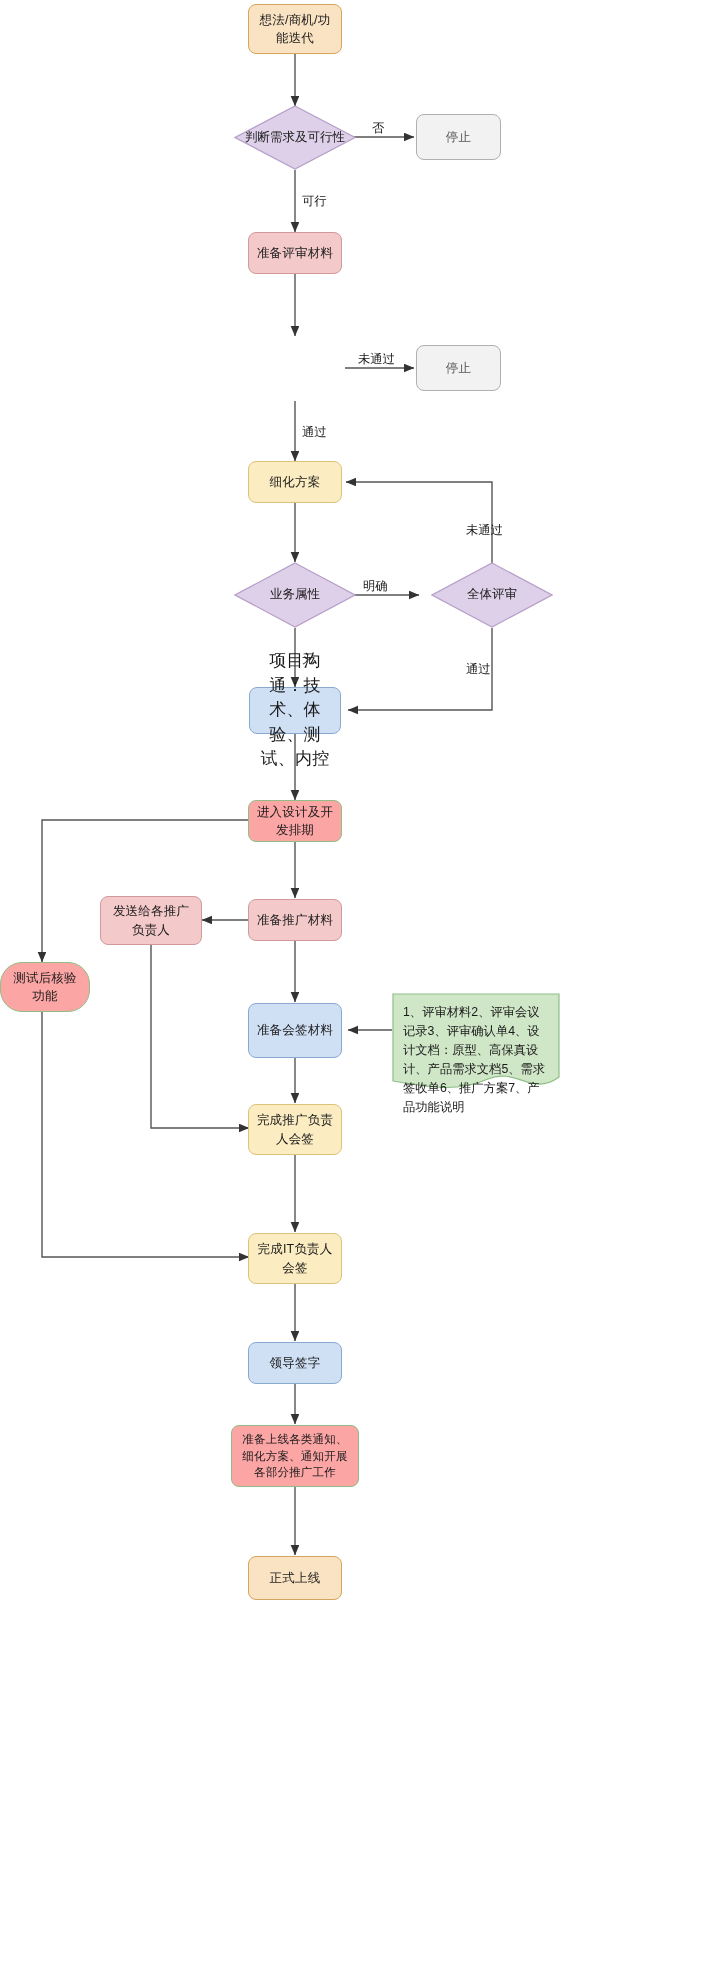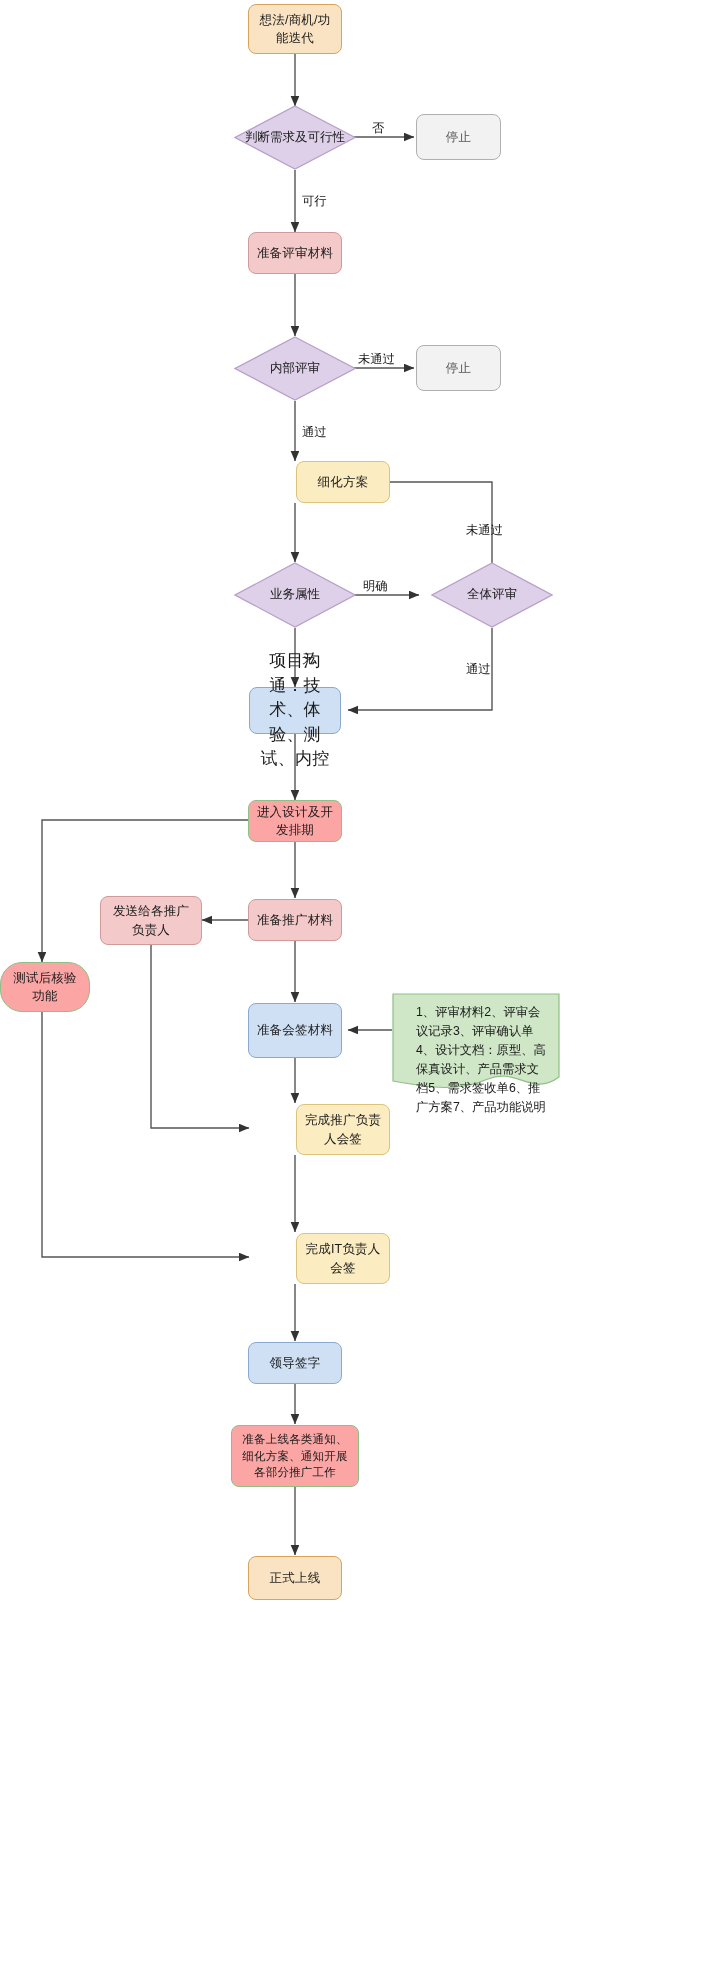--- a/index.html
+++ b/index.html
@@ -39,21 +39,21 @@
     padding: 3px 6px;
     white-space: pre-line;
   }
   .rounded {
     border-radius: 8px;
     border: 1px solid #999;
   }
   .n-orange { background: #fae3c3; border-color: #d6a45c; }
   .n-gray   { background: #f2f2f2; border-color: #b0b0b0; color:#555; }
   .n-pink   { background: #f3c9c9; border-color: #d09a9a; }
-  .n-yellow { background: #fbecc2; border-color: #dcc37a; margin-left: 48px; }
+  .n-yellow { background: #fbecc2; border-color: #dcc37a; }
   .n-blue   { background: #cfe0f5; border-color: #8aa9cf; }
   .n-green  { background: #fca5a5; border-color: #8fbf86; }
 
   .diamond {
     position: absolute;
     display: flex;
     align-items: center;
     justify-content: center;
     text-align: center;
   }
@@ -76,21 +76,21 @@
   .note .nshape {
     position: absolute;
     left: 0; top: 0;
     width: 100%; height: 100%;
   }
   .note .ntext {
     position: relative;
     z-index: 2;
     font-size: 12.3px;
     line-height: 1.55;
-    padding: 10px 11px 0 24px;
+    padding: 10px 11px 0 11px;
     text-align: left;
     box-sizing: border-box;
     white-space: pre-line;
   }
 
   .edge-label {
     position: absolute;
     font-size: 12.3px;
     color: #1a1a1a;
     background: transparent;
@@ -172,26 +172,20 @@
   </div>
 
   <div class="node rounded n-gray" style="left:416px; top:114px; width:85px; height:46px;">
     <span>停止</span>
   </div>
 
   <div class="node rounded n-pink" style="left:248px; top:232px; width:94px; height:42px;">
     <span>准备评审材料</span>
   </div>
 
-  <div class="diamond" style="left:234px; top:336px; width:122px; height:65px;">
-    <svg class="dshape" viewBox="0 0 122 65" preserveAspectRatio="none">
-      <polygon points="61,1 121,32.5 61,64 1,32.5" fill="#ddd0e8" stroke="#b79fc9" stroke-width="1.2"></polygon>
-    </svg>
-    <span class="dlabel">内部评审</span>
-  </div>
 
   <div class="node rounded n-gray" style="left:416px; top:345px; width:85px; height:46px;">
     <span>停止</span>
   </div>
 
   <div class="node rounded n-yellow" style="left:248px; top:461px; width:94px; height:42px;">
     <span>细化方案</span>
   </div>
 
   <div class="diamond" style="left:234px; top:562px; width:122px; height:66px;">

